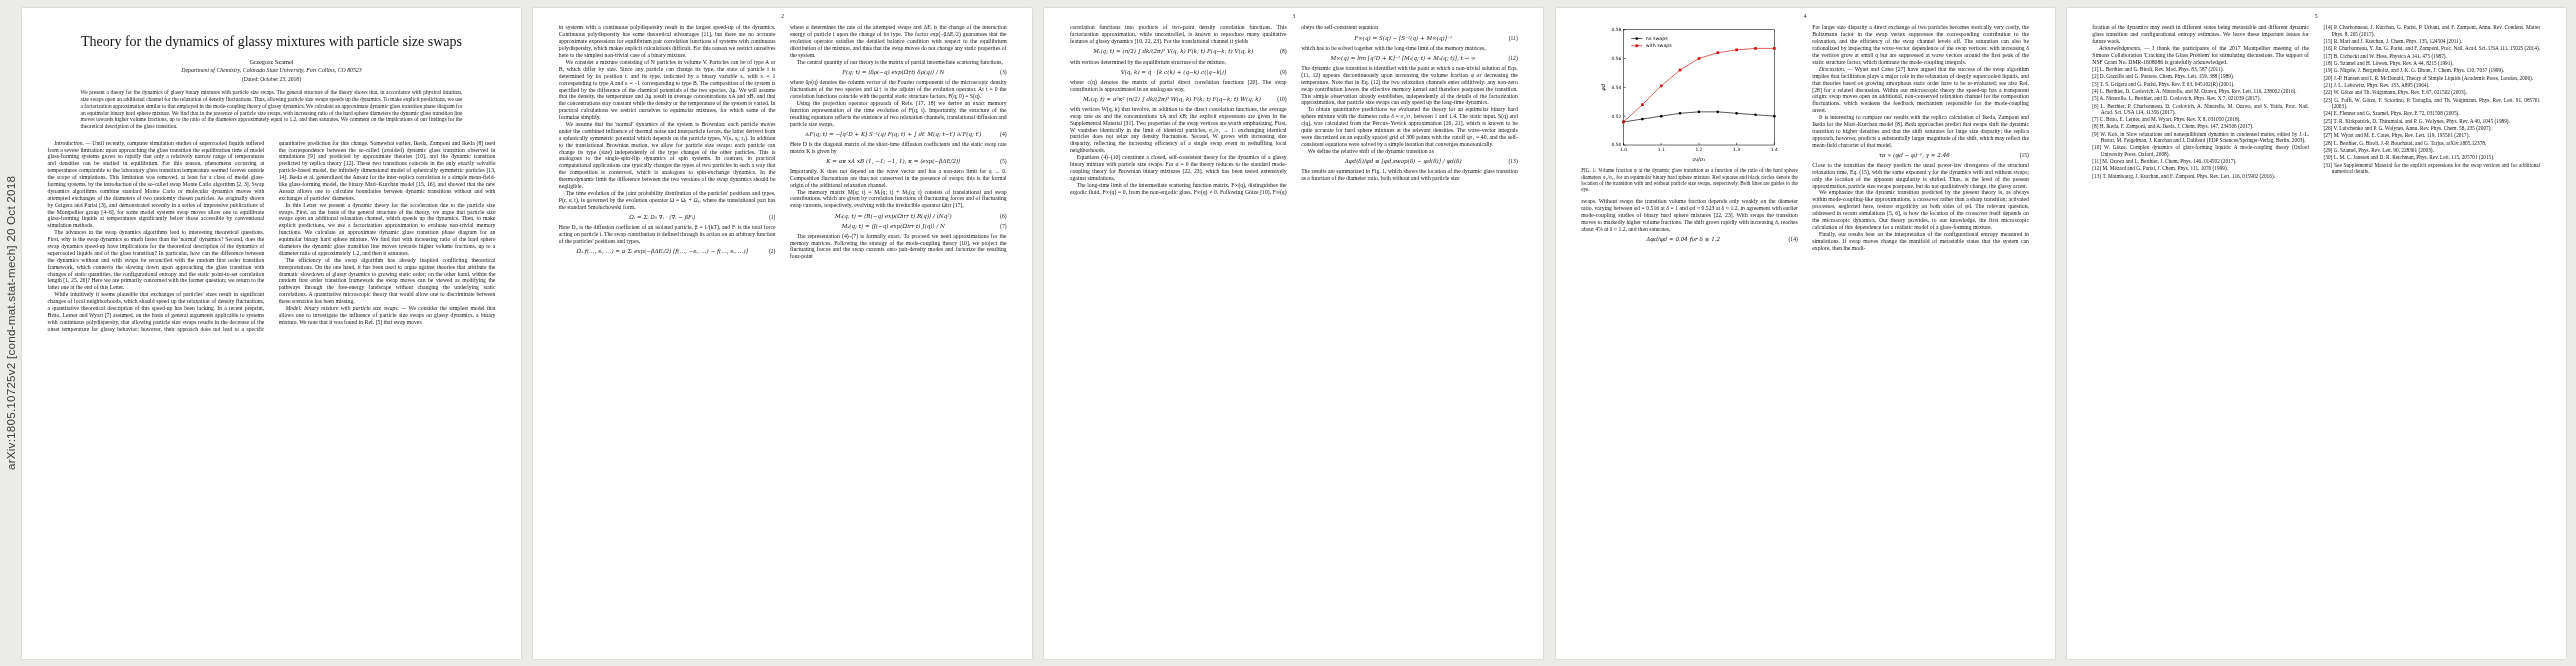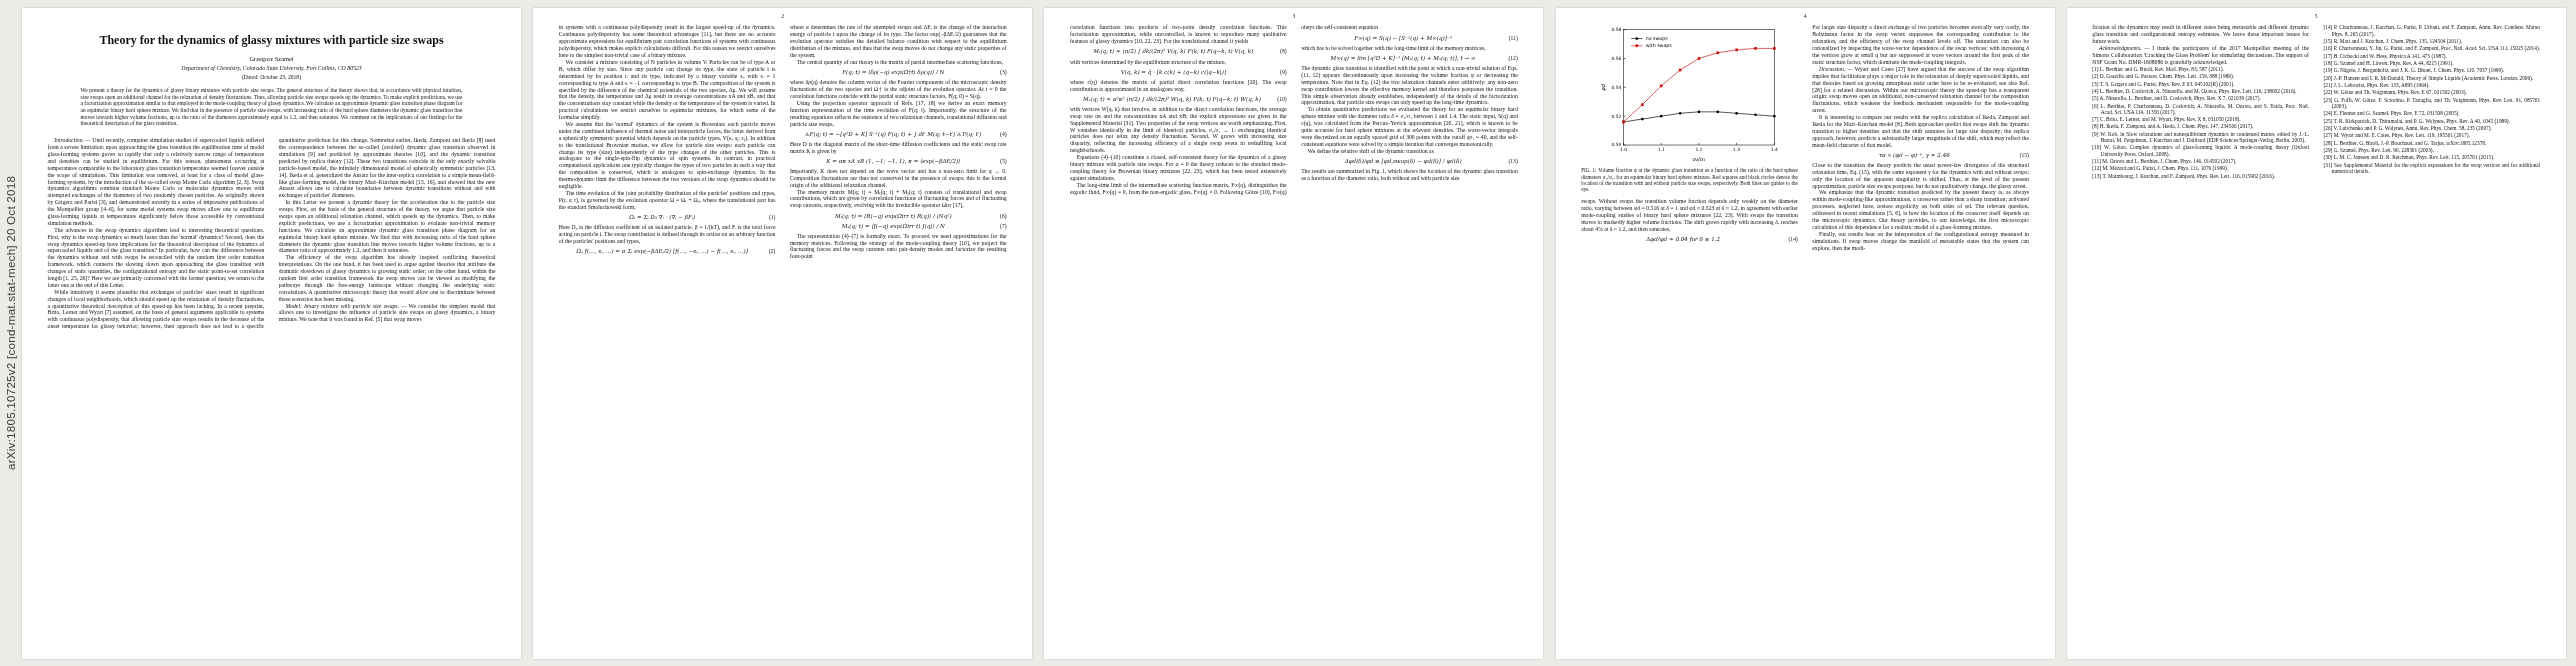--- a/index.html
+++ b/index.html
@@ -21,21 +21,21 @@
   .page{
     width:499px;height:651px;box-sizing:border-box;
     background:#ffffff;box-shadow:0 0 1.7px rgba(0,0,0,.22);
     padding:16.7px 25.6px 19px;position:relative;overflow:hidden;
   }
   .page-number{
     position:absolute;top:5px;left:50%;transform:translateX(-50%);
     font-size:5.6px;color:#222;
   }
   .paper-header{text-align:center}
-  .paper-title{font-size:12px;font-weight:bold;margin:9px 30px 6.7px;line-height:1.25}
+  .paper-title{font-size:14px;font-weight:normal;margin:9px 30px 6.7px;line-height:1.25}
   .paper-author{font-size:6.4px;margin-bottom:2.8px}
   .paper-affiliation{font-style:italic;font-size:5.8px;margin-bottom:2.8px}
   .paper-date{font-size:5.6px;margin-bottom:7.2px}
   .paper-abstract{
     font-size:5.4px;line-height:1.24;text-align:justify;
     margin:0 33px 10px;
   }
   .page-body{
     column-count:2;column-gap:14.5px;
     font-size:5.7px;line-height:1.21;text-align:justify;

